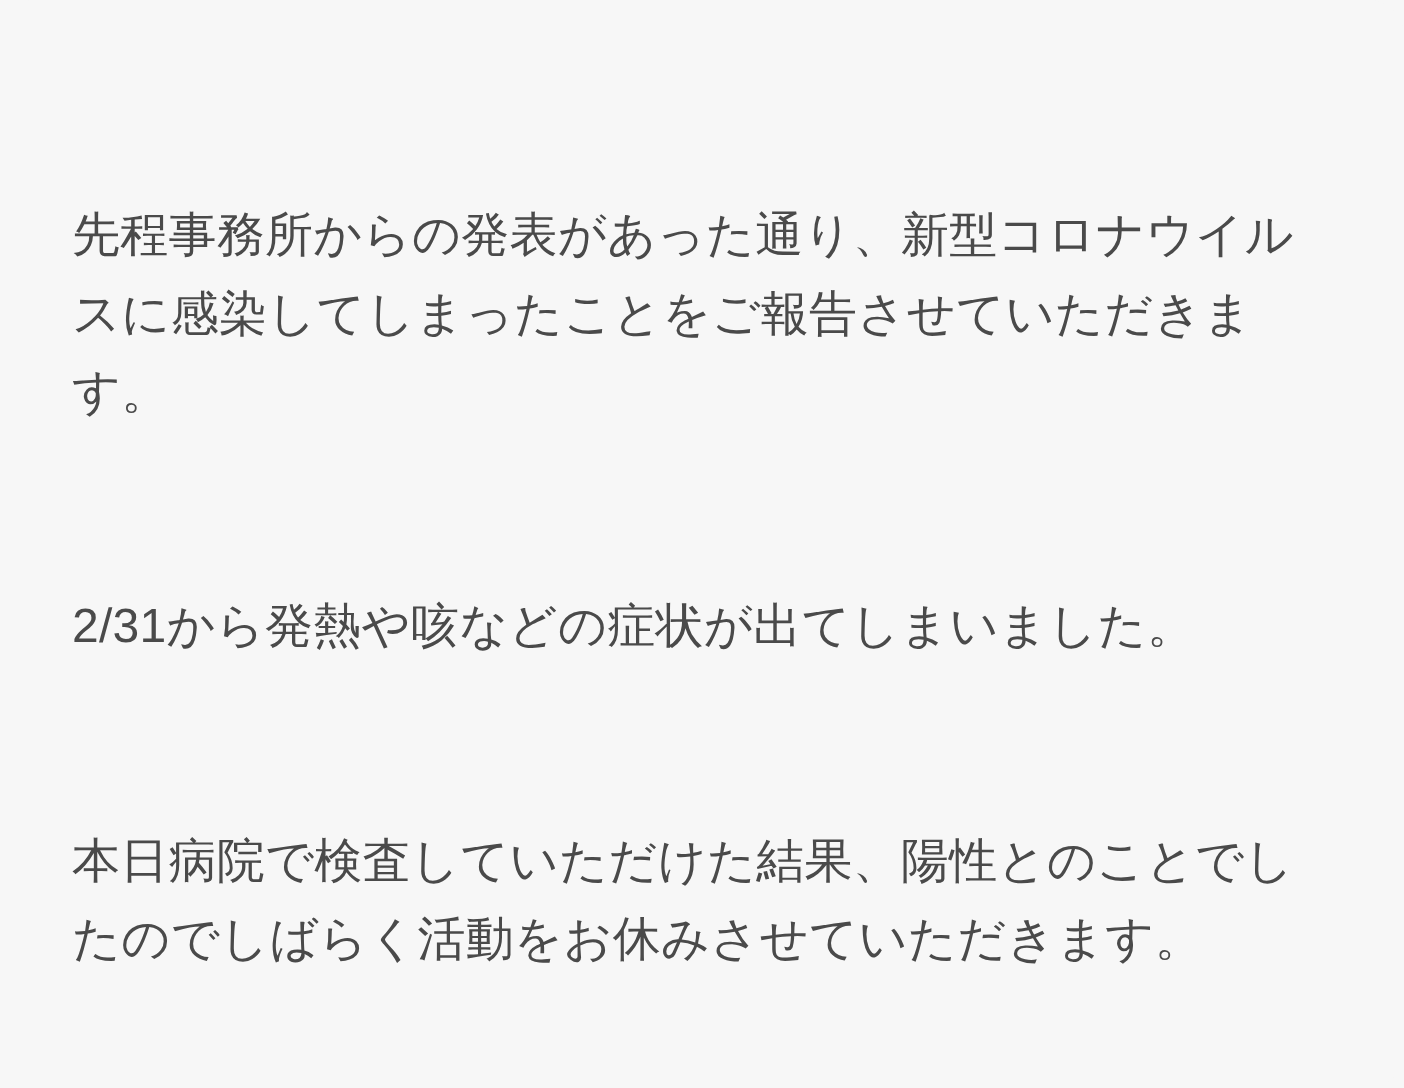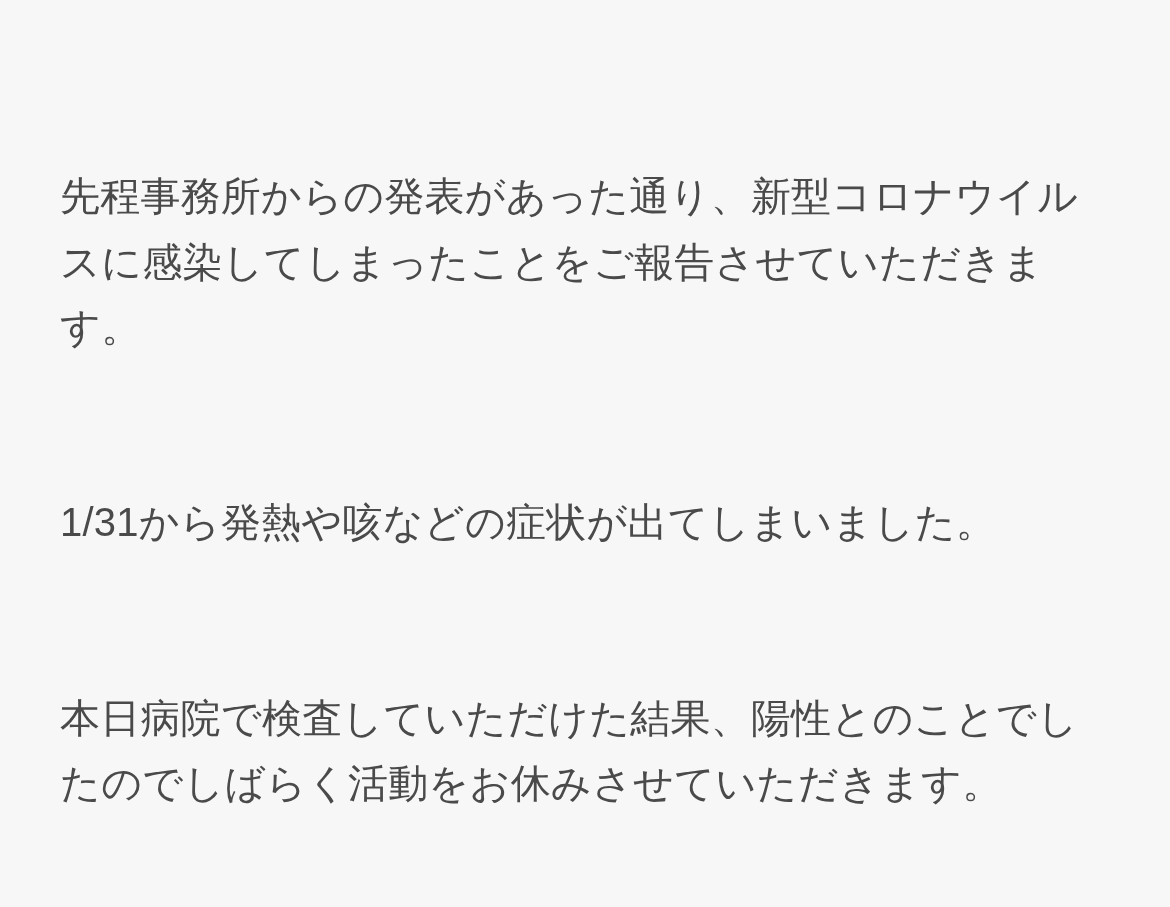--- a/index.html
+++ b/index.html
@@ -33,21 +33,21 @@
     display: block;
     min-height: 1.63em;
   }
 </style>
 </head>
 <body style="background: rgb(247, 247, 247);">
 
 <div class="statement-card" style="background: rgb(247, 247, 247); border-radius: 30px;">
   <div class="statement-body" style="color: rgb(74, 74, 74);">
     <span class="statement-line">先程事務所からの発表があった通り、新型コロナウイルスに感染してしまったことをご報告させていただきます。</span>
-    <span class="statement-line">1/31から発熱や咳などの症状が出てしまいました。</span>
+    <span class="statement-line">2/31から発熱や咳などの症状が出てしまいました。</span>
     <span class="statement-line">本日病院で検査していただけた結果、陽性とのことでしたのでしばらく活動をお休みさせていただきます。</span>
     
     
     
     
     
   </div>
 </div>
 
 </body></html>

